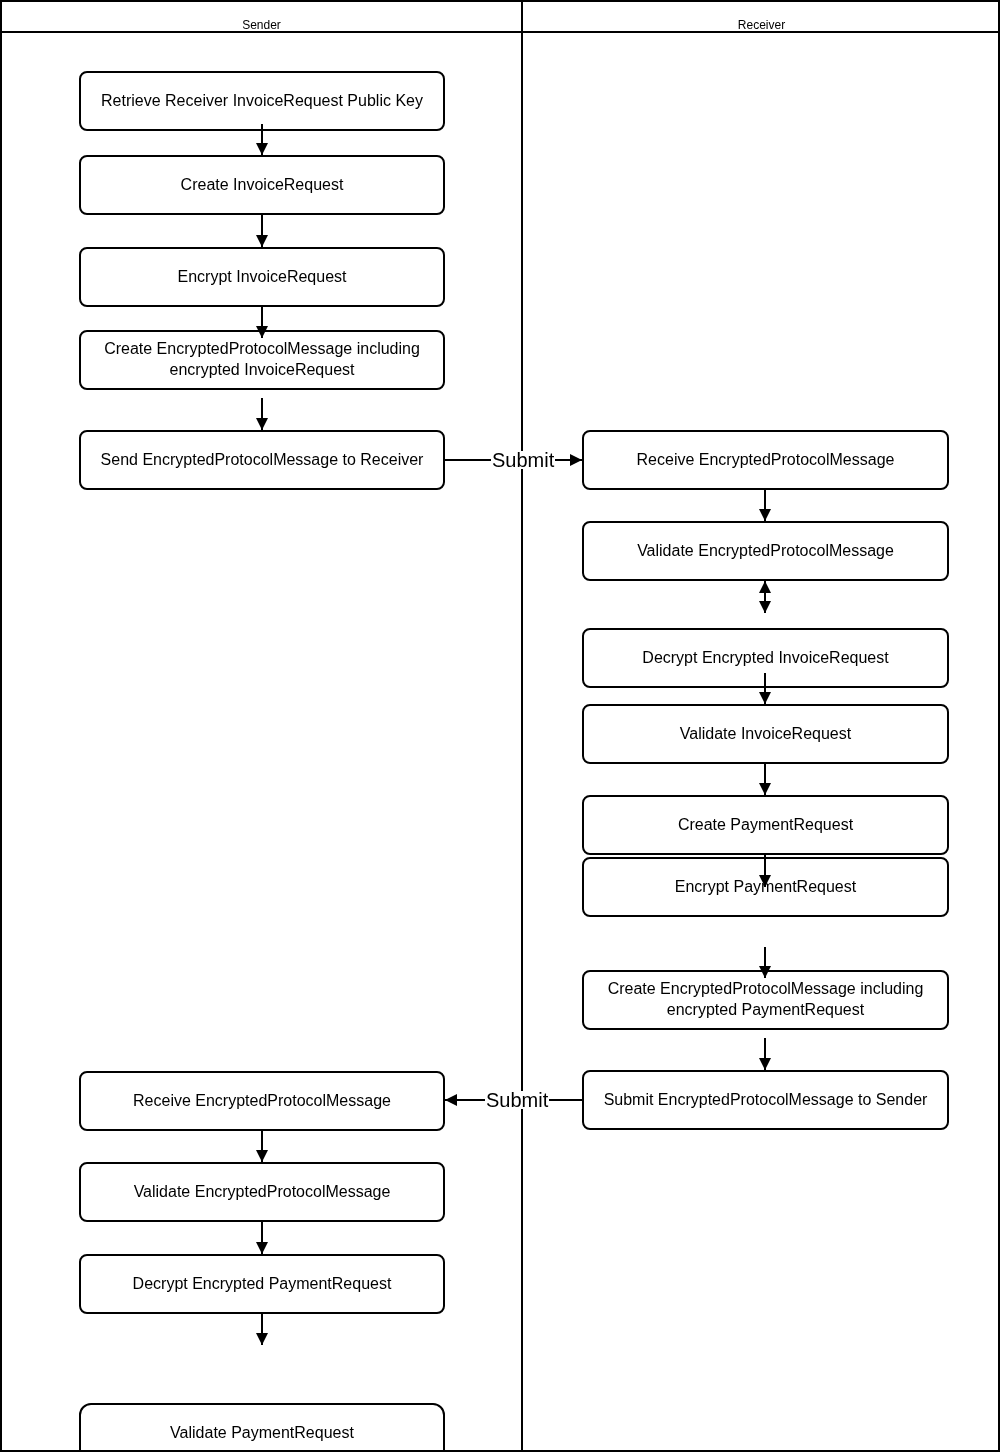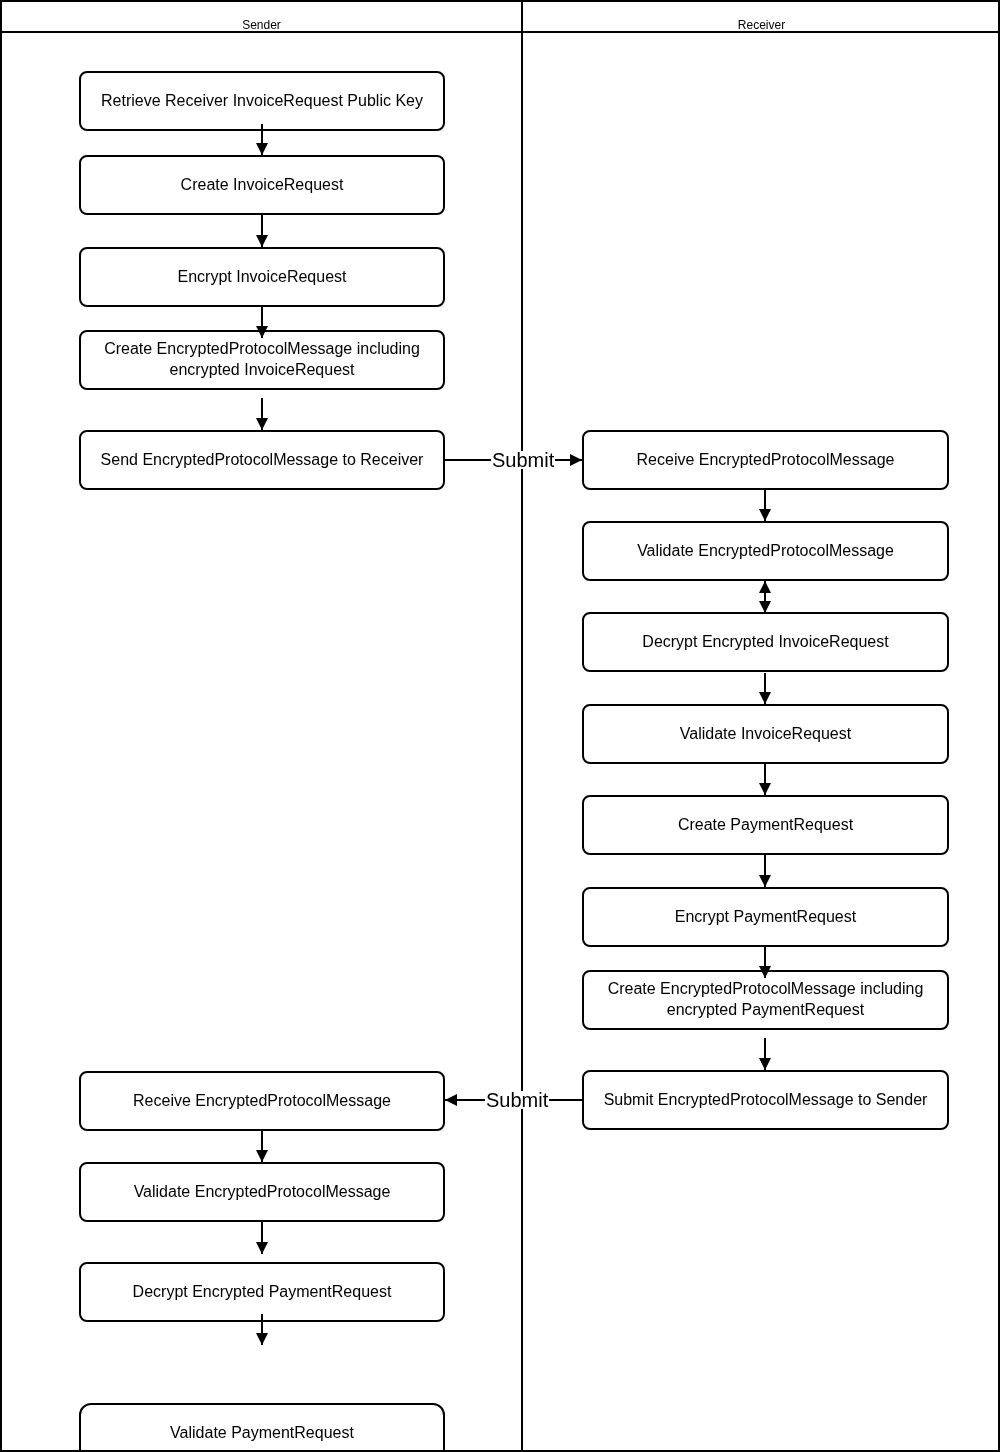--- a/index.html
+++ b/index.html
@@ -80,29 +80,29 @@
   <div class="lane-header sender">Sender</div>
   <div class="lane-header receiver">Receiver</div>
 
   <div class="node l" style="top:62px;margin-top:7px;">Retrieve Receiver InvoiceRequest Public Key</div>
   <div class="node l" style="top:153px;">Create InvoiceRequest</div>
   <div class="node l" style="top:245px;">Encrypt InvoiceRequest</div>
   <div class="node l" style="top:328px;">Create EncryptedProtocolMessage including encrypted InvoiceRequest</div>
   <div class="node l" style="top:428px;">Send EncryptedProtocolMessage to Receiver</div>
   <div class="node l" style="top:1069px;">Receive EncryptedProtocolMessage</div>
   <div class="node l" style="top:1160px;">Validate EncryptedProtocolMessage</div>
-  <div class="node l" style="top:1252px;margin-top:8px;">Decrypt Encrypted PaymentRequest</div>
+  <div class="node l" style="top:1252px;">Decrypt Encrypted PaymentRequest</div>
   <div class="node l" style="top:1401px;border-radius:12px;">Validate PaymentRequest</div>
 
   <div class="node r" style="top:428px;">Receive EncryptedProtocolMessage</div>
   <div class="node r" style="top:519px;">Validate EncryptedProtocolMessage</div>
-  <div class="node r" style="top:610px;">Decrypt Encrypted InvoiceRequest</div>
+  <div class="node r" style="top:626px;">Decrypt Encrypted InvoiceRequest</div>
   <div class="node r" style="top:702px;">Validate InvoiceRequest</div>
   <div class="node r" style="top:793px;">Create PaymentRequest</div>
-  <div class="node r" style="top:885px;padding-left:16px;">Encrypt PaymentRequest</div>
+  <div class="node r" style="top:855px;padding-left:16px;">Encrypt PaymentRequest</div>
   <div class="node r" style="top:968px;">Create EncryptedProtocolMessage including encrypted PaymentRequest</div>
   <div class="node r" style="top:1068px;">Submit EncryptedProtocolMessage to Sender</div>
 
   <div class="varrow" style="left:254px; top:122px; height:31px;">
     <div class="line"></div>
     <div class="head-down"></div>
   </div>
   <div class="varrow" style="left:254px; top:213px; height:32px;">
     <div class="line"></div>
     <div class="head-down"></div>

